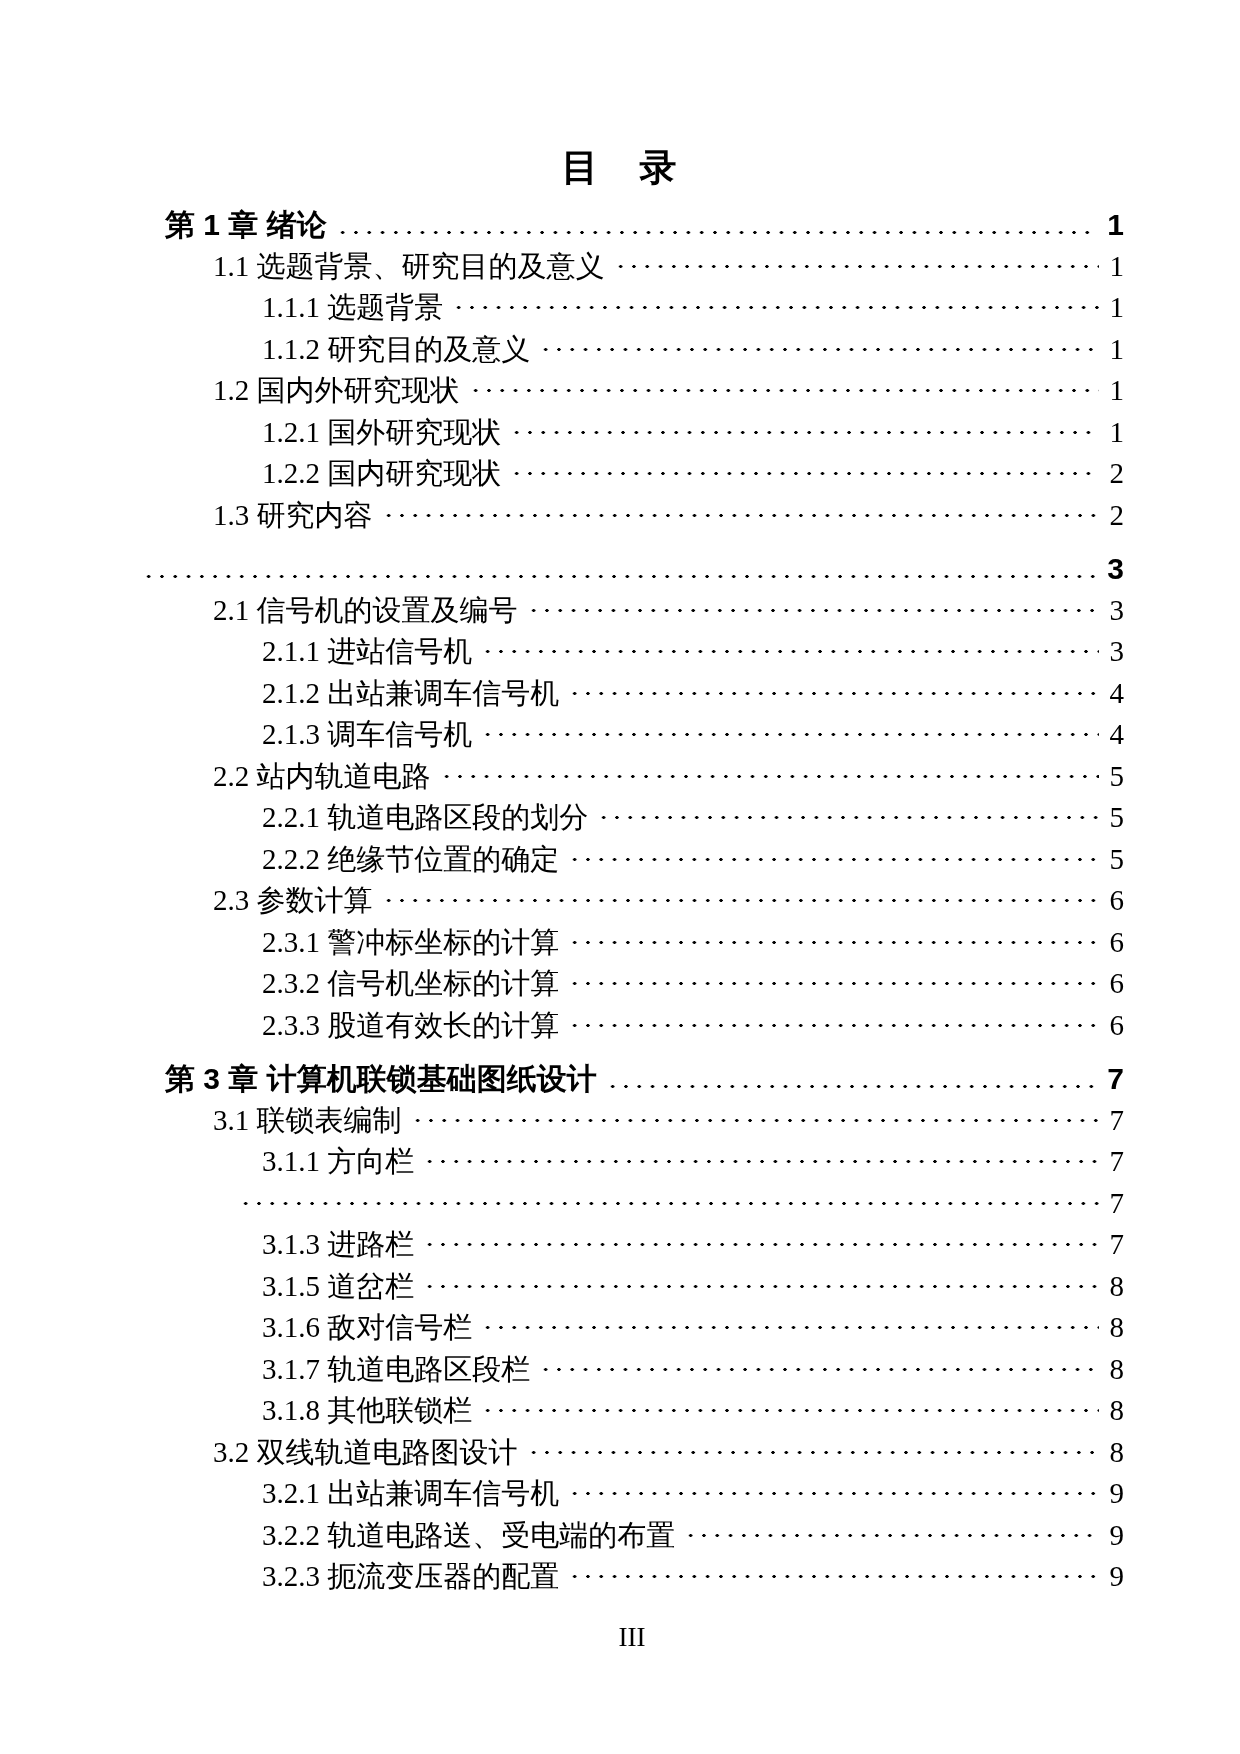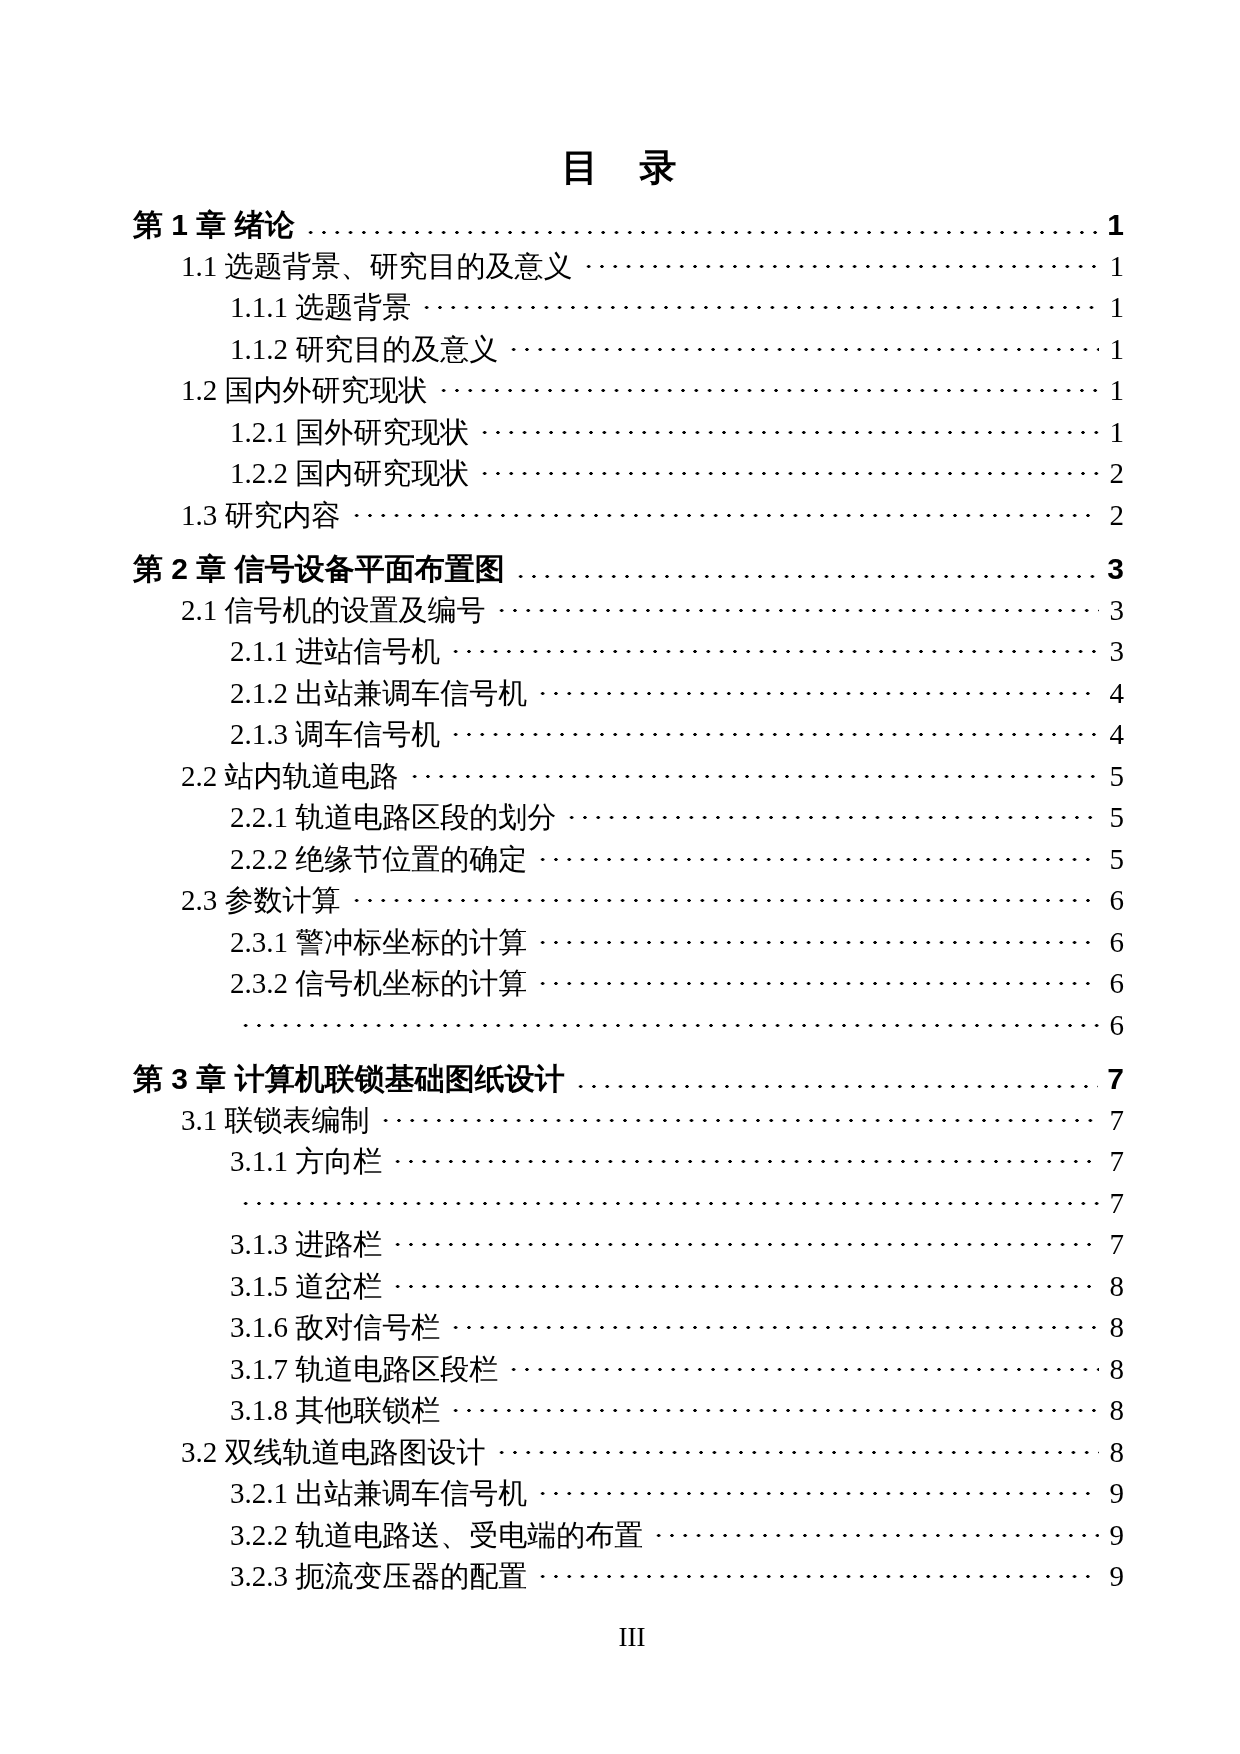--- a/index.html
+++ b/index.html
@@ -48,21 +48,21 @@
   }
   .row.l1 {
     font-family: "Liberation Sans", "DejaVu Sans", sans-serif;
     font-weight: bold;
     font-size: 30px;
     margin-top: 12px;
   }
   .row.l1:first-child { margin-top: 0; }
   .row.l2 { padding-left: 48px; align-items: center; }
   .row.l3 { padding-left: 97px; align-items: center; }
-  .label { flex: 0 0 auto; }
+  .label { flex: 0 0 auto; margin-left: 32px; }
   .leader {
     flex: 1 1 auto;
     height: 5px;
     margin: 0 9px 0 9px;
     background-image: radial-gradient(circle, #000 1.45px, rgba(0,0,0,0) 1.8px);
     background-size: 13.3px 5px;
     background-repeat: repeat-x;
     background-position: 0 50%;
   }
   .pagenum {
@@ -131,21 +131,20 @@
     <span class="pagenum">2</span>
   </div>
 
   <div class="row l2">
     <span class="label">1.3 研究内容</span>
     <span class="leader"></span>
     <span class="pagenum">2</span>
   </div>
 
   <div class="row l1">
-    <span class="label">第 2 章 信号设备平面布置图</span>
     <span class="leader"></span>
     <span class="pagenum">3</span>
   </div>
 
   <div class="row l2">
     <span class="label">2.1 信号机的设置及编号</span>
     <span class="leader"></span>
     <span class="pagenum">3</span>
   </div>
 
@@ -197,20 +196,21 @@
     <span class="pagenum">6</span>
   </div>
 
   <div class="row l3">
     <span class="label">2.3.2 信号机坐标的计算</span>
     <span class="leader"></span>
     <span class="pagenum">6</span>
   </div>
 
   <div class="row l3">
+    <span class="label">2.3.3 股道有效长的计算</span>
     <span class="leader"></span>
     <span class="pagenum">6</span>
   </div>
 
   <div class="row l1">
     <span class="label">第 3 章 计算机联锁基础图纸设计</span>
     <span class="leader"></span>
     <span class="pagenum">7</span>
   </div>
 

